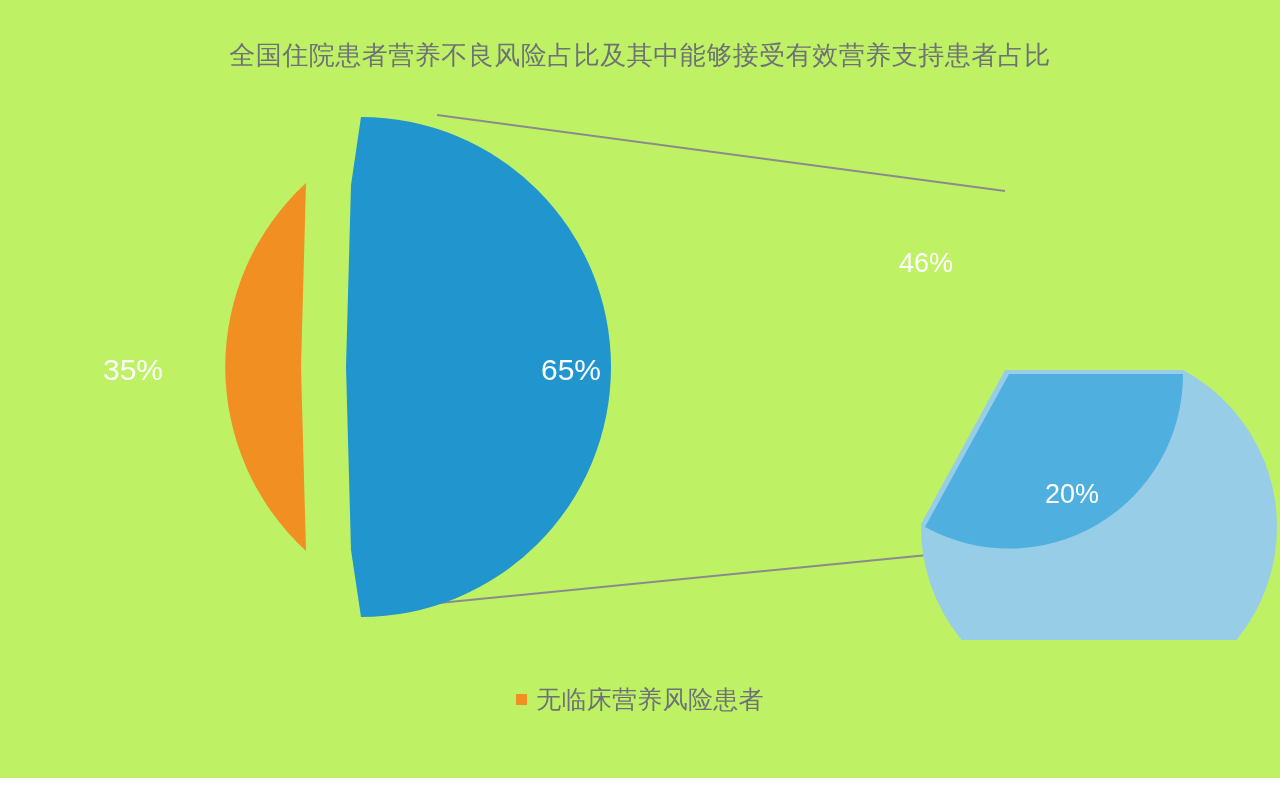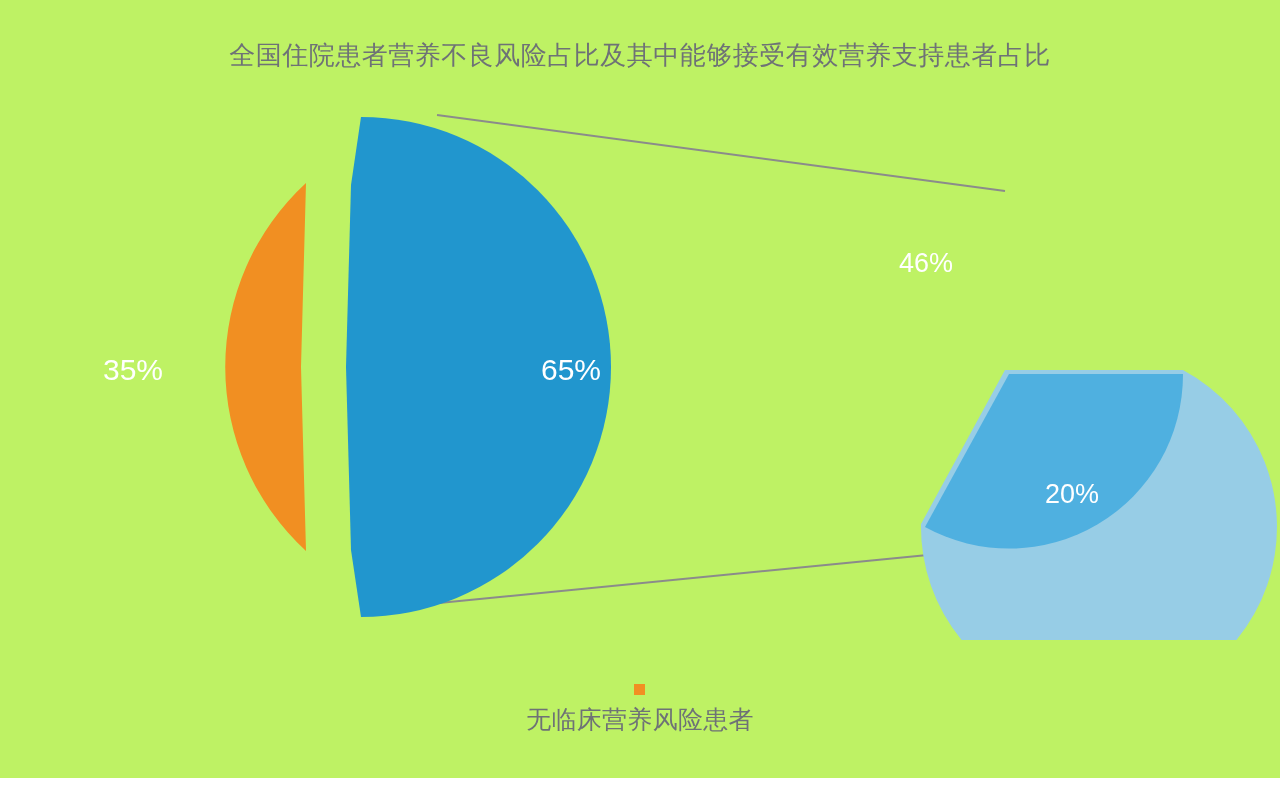--- a/index.html
+++ b/index.html
@@ -64,21 +64,21 @@
     top: 684px;
     width: 1280px;
     display: flex;
     flex-direction: row;
     justify-content: center;
     align-items: center;
     gap: 34px;
   }
   .legend-item {
     display: flex;
-    flex-direction: column;
+    flex-direction: row;
     align-items: center;
     gap: 9px;
     white-space: nowrap;
   }
   .legend-swatch {
     width: 11px;
     height: 11px;
     display: block;
     flex: 0 0 auto;
   }

